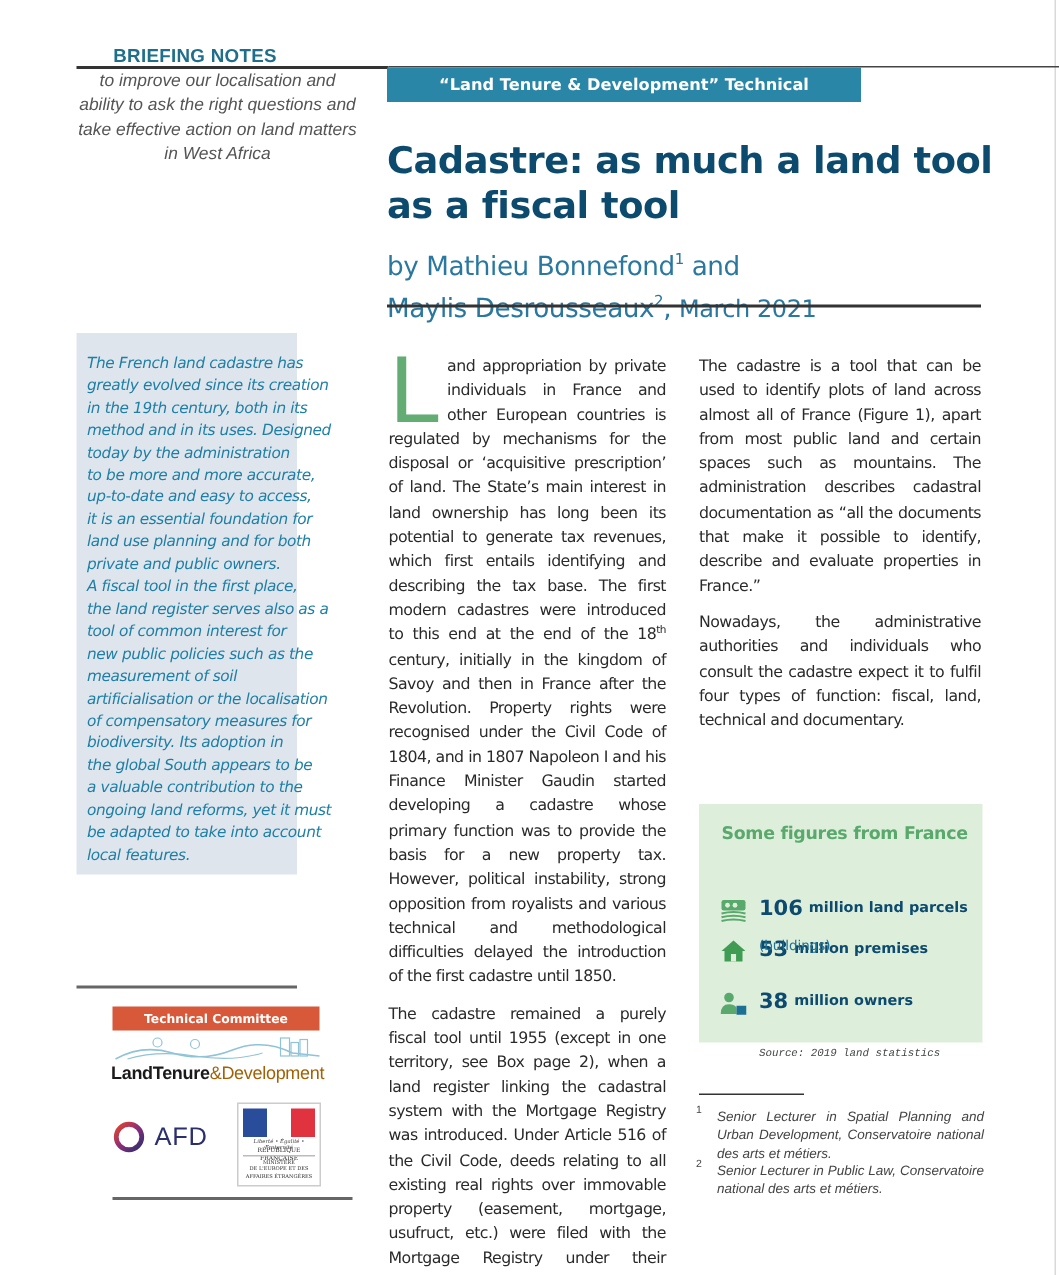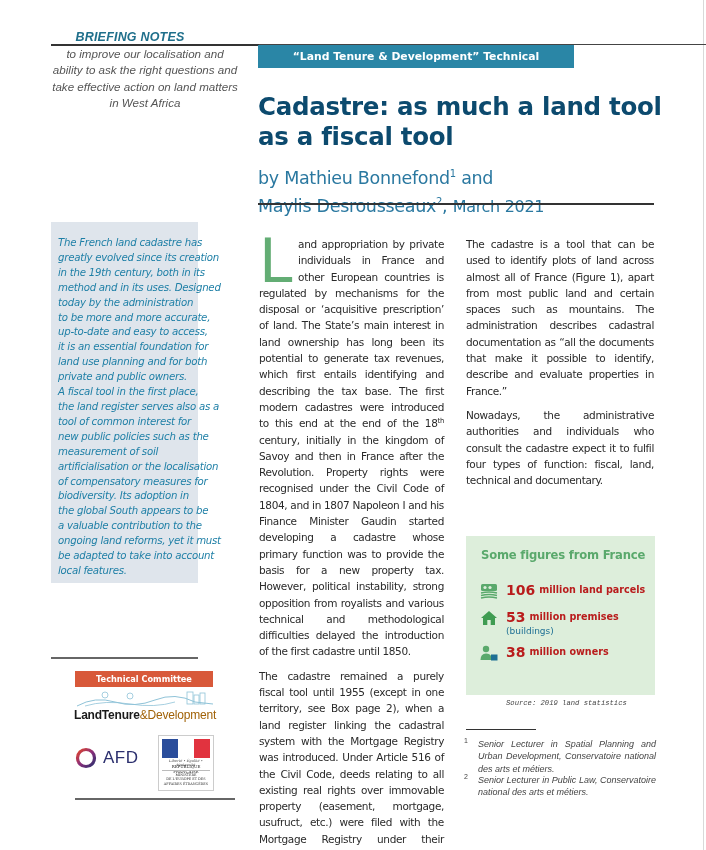--- a/index.html
+++ b/index.html
@@ -4,21 +4,21 @@
 <style>
   * { box-sizing: border-box; margin: 0; padding: 0; }
   html, body { width: 706px; height: 850px; background: #ffffff; overflow: hidden; }
   body { position: relative; font-family: "DejaVu Sans", sans-serif; color: #222; }
 
   .page-edge { position: absolute; right: 2px; top: 0; width: 1px; height: 850px; background: #d9d9d9; }
 
   
   .briefing-title {
     position: absolute; left: 20px; top: 30px; width: 220px; text-align: center;
-    font-family: "Liberation Sans", sans-serif; font-weight: bold; font-style: italic;
+    font-family: "Liberation Sans", sans-serif; font-weight: bold; 
     font-size: 12.5px; color: #1f6f8b; letter-spacing: 0.2px;
   }
   .briefing-rule { position: absolute; left: 51px; top: 44px; width: 208px; height: 1.5px; background: #333; }
   .top-rule { position: absolute; left: 259px; top: 44px; width: 447px; height: 1px; background: #444; }
   .briefing-sub {
     position: absolute; left: 52px; top: 46px; width: 186px; text-align: center;
     font-family: "Liberation Sans", sans-serif; font-style: italic; font-size: 11.6px;
     line-height: 16.3px; color: #555;
   }
   .summary-box {
@@ -94,21 +94,21 @@
   .col sup { font-size: 7px; vertical-align: 4px; line-height: 0; }
 
   
   .figures-box {
     position: absolute; left: 466px; top: 536px; width: 189px; height: 159px; background: #ddeedb;
   }
   .figures-title {
     position: absolute; left: 481px; top: 548px; font-weight: bold; font-size: 11.6px;
     color: #5aa96c; font-family: "DejaVu Sans", sans-serif; letter-spacing: -0.2px;
   }
-  .fig-row { position: absolute; left: 480px; display: flex; align-items: center; font-family: "DejaVu Sans", sans-serif; color: #b91c1c; }
+  .fig-row { position: absolute; left: 480px; display: flex; align-items: center; font-family: "DejaVu Sans", sans-serif; color: #0c4a6e; margin-top: 16px; }
   .fig-icon { width: 18px; height: 16px; margin-right: 8px; margin-top: 2px; }
   .fig-num { font-weight: bold; font-size: 14px; line-height: 18px; }
   .fig-label { font-weight: bold; font-size: 9.6px; margin-left: 4px; line-height: 18px; }
   .fig-sub { position: absolute; left: 506px; top: 626px; font-size: 9px; color: #1d6f94; font-family: "DejaVu Sans", sans-serif; }
   .figures-source {
     position: absolute; left: 506px; top: 699px; font-size: 7.2px; font-style: italic; color: #444;
     font-family: Liberation Mono, monospace;
   }
 
   

